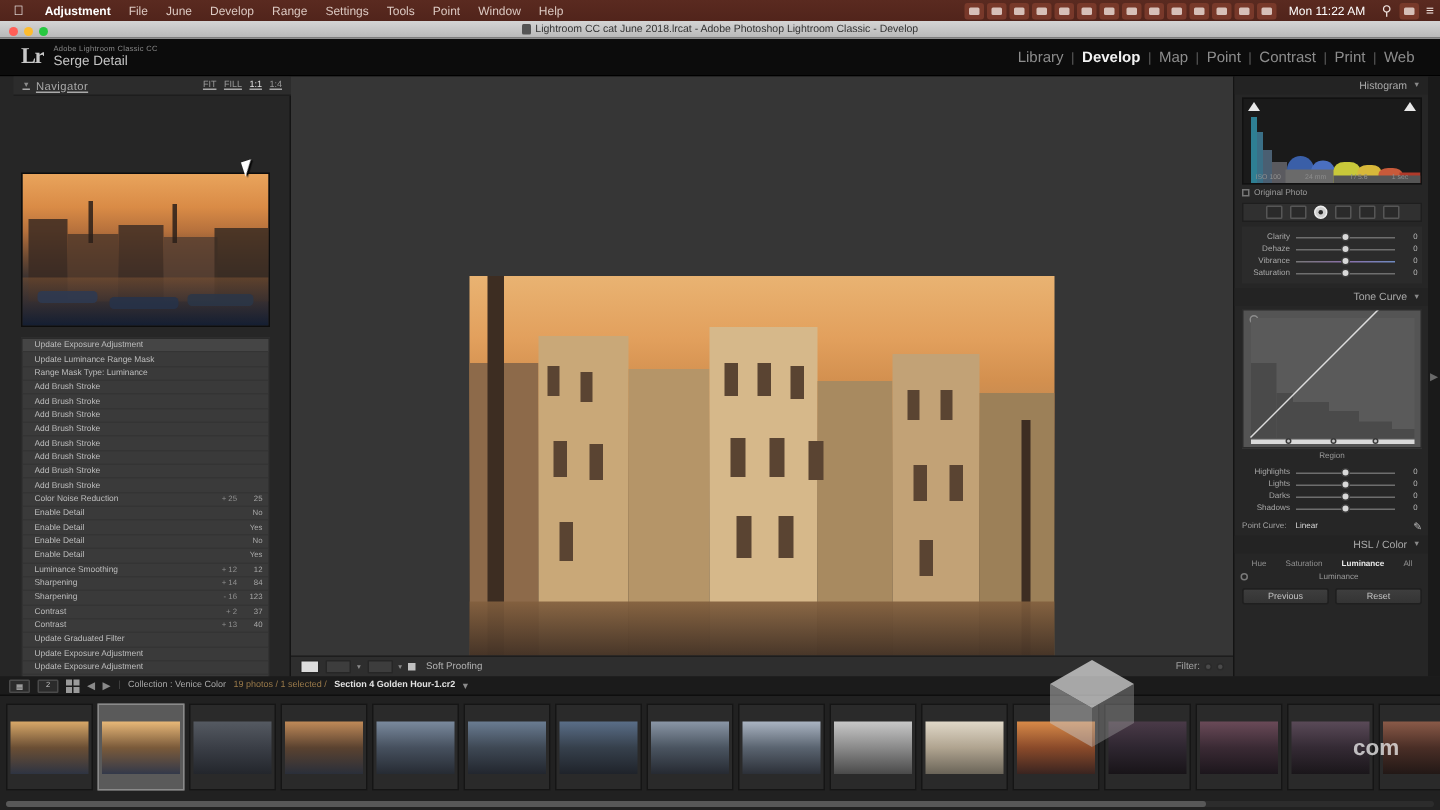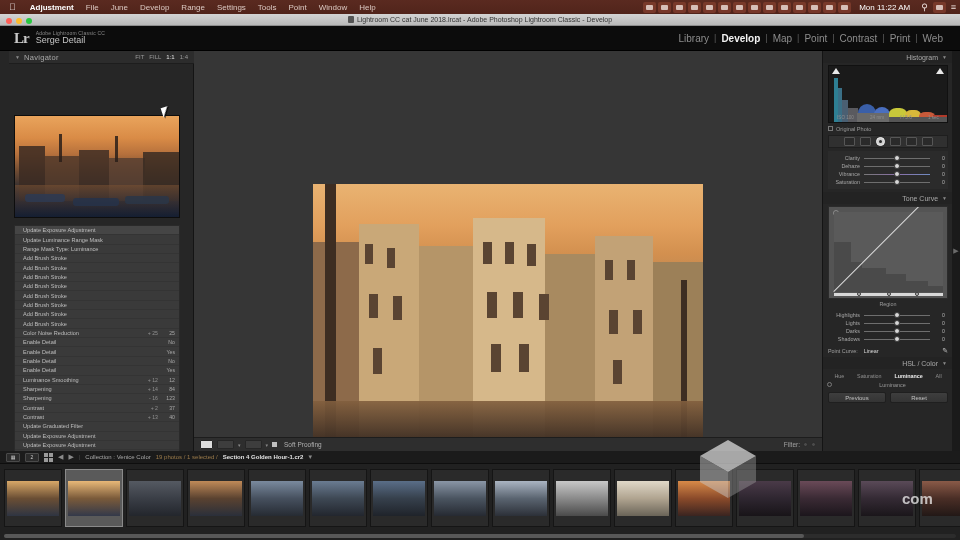--- a/index.html
+++ b/index.html
@@ -417,21 +417,21 @@
   </div>
 
   <div class="main">
 
     <div class="lcollapse">
       <span class="arw">◀</span>
     </div>
 
     <div class="leftpanel">
 
-      <div class="panel-head" style="margin-left:9px;width:185px;">
+      <div class="panel-head" style="margin-left:9px;width:185px;text-decoration:underline;">
         <span class="tri">▼</span>
         <span class="ptitle">Navigator</span>
         <span class="nav-zooms">
           <span class="z">FIT</span>
           <span class="z">FILL</span>
           <span class="z on">1:1</span>
           <span class="z">1:4</span>
         </span>
       </div>
 

